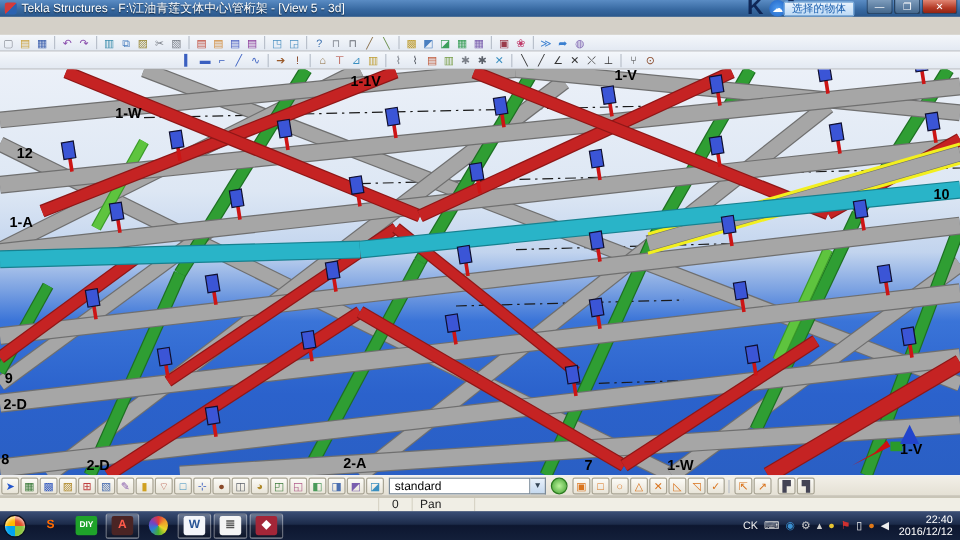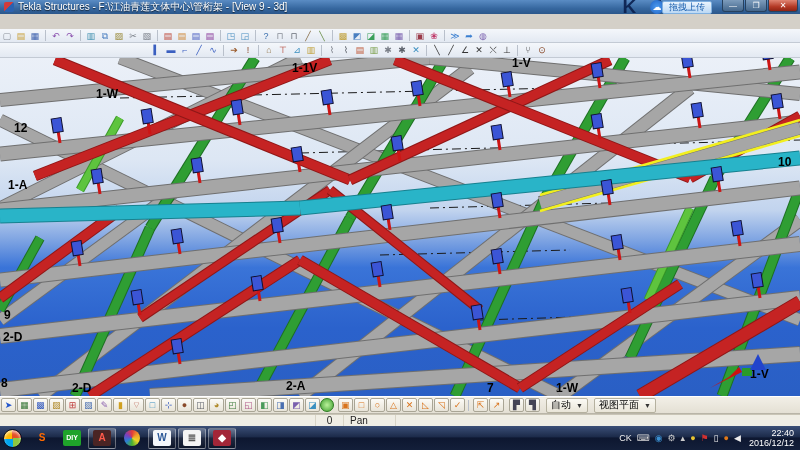--- a/index.html
+++ b/index.html
@@ -80,25 +80,25 @@
   .tray-ic { margin-left:5px; }
   .clock { text-align:right; margin:0 6px 0 8px; line-height:10px; font-size:9px; color:#fff; }
 </style>
 </head>
 <body>
 
 <div class="screen">
 
   <div class="titlebar">
     <div class="tekla-logo"></div>
-    <span class="title-text">Tekla Structures - F:\江油青莲文体中心\管桁架 - [View 9 - 3d]</span>
+    <span class="title-text">Tekla Structures - F:\江油青莲文体中心\管桁架 - [View 5 - 3d]</span>
     <span class="watermark">KA</span>
     <div class="upload-pill">
       <div class="cloud-circ">☁</div>
-      <div class="upload-label">拖拽上传</div>
+      <div class="upload-label">选择的物体</div>
     </div>
     <div class="winbtns">
       <div class="winbtn">—</div>
       <div class="winbtn">❐</div>
       <div class="winbtn close">✕</div>
     </div>
   </div>
 
 
   <div class="tb tb1" id="tb1">
@@ -444,47 +444,41 @@
         <span class="sel-icon" style="color: rgb(138, 74, 42);">●</span>
         <span class="sel-icon" style="color: rgb(90, 95, 104);">◫</span>
         <span class="sel-icon" style="color: rgb(176, 138, 42);">◕</span>
         <span class="sel-icon" style="color: rgb(58, 122, 58);">◰</span>
         <span class="sel-icon" style="color: rgb(176, 90, 138);">◱</span>
         <span class="sel-icon" style="color: rgb(74, 154, 90);">◧</span>
         <span class="sel-icon" style="color: rgb(74, 111, 176);">◨</span>
         <span class="sel-icon" style="color: rgb(122, 95, 174);">◩</span>
         <span class="sel-icon" style="color: rgb(58, 143, 192);">◪</span>
       </span>
+    <div class="combo">
+      <div class="combo-box">standard</div>
+      <div class="combo-arrow">▼</div>
+    </div>
     <div class="round-btn"></div>
     <span id="snap-icons" style="display:flex;align-items:center;">
         <span class="sel-icon snap-icon" style="color: rgb(217, 115, 28);">▣</span>
         <span class="sel-icon snap-icon" style="color: rgb(217, 115, 28);">□</span>
         <span class="sel-icon snap-icon" style="color: rgb(217, 115, 28);">○</span>
         <span class="sel-icon snap-icon" style="color: rgb(217, 115, 28);">△</span>
         <span class="sel-icon snap-icon" style="color: rgb(217, 115, 28);">✕</span>
         <span class="sel-icon snap-icon" style="color: rgb(217, 115, 28);">◺</span>
         <span class="sel-icon snap-icon" style="color: rgb(217, 115, 28);">◹</span>
         <span class="sel-icon snap-icon" style="color: rgb(217, 115, 28);">✓</span>
         <span class="tb-sep"></span>
         <span class="sel-icon snap-icon" style="color: rgb(217, 115, 28);">⇱</span>
         <span class="sel-icon snap-icon" style="color: rgb(217, 115, 28);">↗</span>
       </span>
     <span id="view-btns" style="display:flex;align-items:center;margin-left:4px;">
         <span class="sel-icon" style="color: rgb(68, 68, 85);">▛</span>
         <span class="sel-icon" style="color: rgb(68, 68, 85);">▜</span>
-      </span>
-    <span id="plane-dds" style="display:flex;align-items:center;">
-        <div class="plane-dd">
-          <span>自动</span>
-          <span class="dd-arrow">▼</span>
-        </div>
-        <div class="plane-dd">
-          <span>视图平面</span>
-          <span class="dd-arrow">▼</span>
-        </div>
       </span>
   </div>
 
   <div class="statusbar">
     <div class="sb-cell" style="width:316px;"></div>
     <div class="sb-cell" style="width:28px;text-align:center;">0</div>
     <div class="sb-cell" style="width:52px;">Pan</div>
   </div>
 
   <div class="taskbar">

